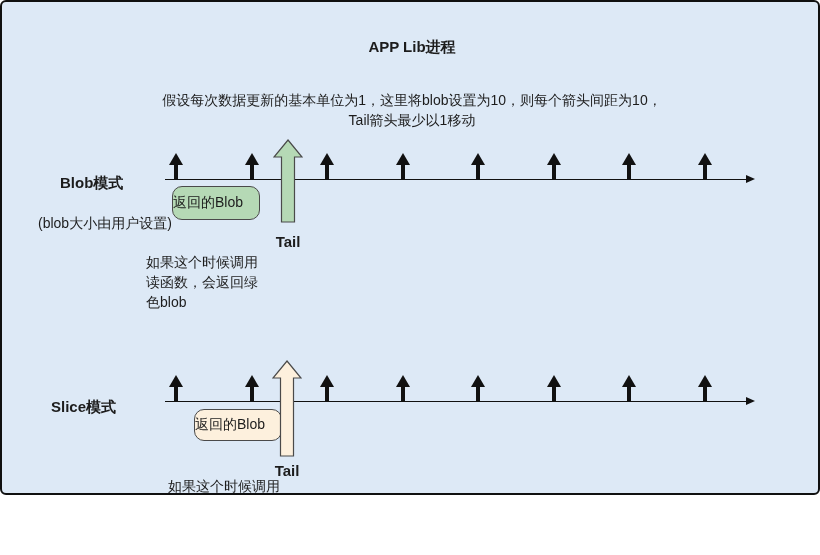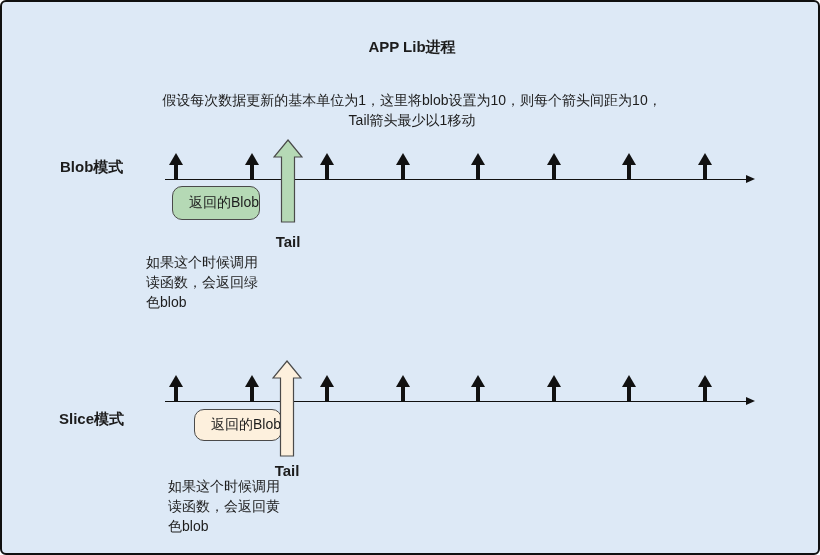--- a/index.html
+++ b/index.html
@@ -1,19 +1,19 @@
 <!DOCTYPE html>
 <html><head>
 <meta charset="utf-8">
 <style>
   html, body { margin: 0; padding: 0; background: #ffffff; }
   * { box-sizing: border-box; }
   .canvas {
     position: relative;
-    width: 820px; height: 555px;
+    width: 820px; height: 495px;
     background: #dde9f6;
     border: 2px solid #101010;
     border-radius: 6px;
     overflow: hidden;
     font-family: "Liberation Sans", "DejaVu Sans", sans-serif;
     color: #1c1c1c;
   }
   .title {
     position: absolute; left: 0; top: 36px; width: 820px;
     text-align: center; font-size: 15px; font-weight: bold;
@@ -33,21 +33,21 @@
   .ticks { position: absolute; left: 167px; width: 590px; height: 26px; }
   .tick-arrow { position: absolute; top: 0; width: 14px; height: 26px; }
   .tick-head {
     width: 0; height: 0; margin: 0 auto;
     border-left: 7px solid transparent; border-right: 7px solid transparent;
     border-bottom: 12px solid #111;
   }
   .tick-shaft { width: 4px; height: 14px; margin: 0 auto; background: #111; }
   .blob-box {
     position: absolute; border: 1.5px solid #4a4a4a; border-radius: 10px;
-    display: flex; align-items: center; justify-content: flex-end;
+    display: flex; align-items: center; justify-content: flex-start;
     font-size: 14px;
   }
   .big-arrow { position: absolute; }
   .tail-label { position: absolute; width: 44px; text-align: center; font-size: 15px; font-weight: bold; }
   .note {
     position: absolute; width: 144px; 
     font-size: 14px; line-height: 20px; white-space: pre-line;
   }
 </style>
 </head>
@@ -55,21 +55,22 @@
 
 <div class="canvas" style="background: rgb(221, 233, 246);">
 
   <div class="title">APP Lib进程</div>
 
   <div class="subtitle">
     <div>假设每次数据更新的基本单位为1，这里将blob设置为10，则每个箭头间距为10，</div>
     <div>Tail箭头最少以1移动</div>
   </div>
 
-  <div class="row-label" style="left:58px; top:156px;">Blob模式</div>
+  <div class="row-label" style="left:58px; top:172px;">Blob模式</div>
+  <div class="row-sublabel" style="left:36px; top:213px;">(blob大小由用户设置)</div>
 
   <div class="timeline" style="top:172.5px;">
     <div class="tl-line"></div>
     <div class="tl-head"></div>
   </div>
   <div class="ticks" style="top:151px;">
       <div class="tick-arrow" style="left: 0px;">
         <div class="tick-head"></div>
         <div class="tick-shaft"></div>
       </div>
@@ -110,21 +111,21 @@
   <svg class="big-arrow" style="left:271px; top:137px;" width="30" height="84" viewBox="0 0 30 84">
     <polygon points="15,1 29,18 21.5,18 21.5,83 8.5,83 8.5,18 1,18" stroke="#4a4a4a" stroke-width="1.2" fill="#b5d9b5"></polygon>
   </svg>
 
   <div class="tail-label" style="left:264px; top:231px;">Tail</div>
 
   <div class="note" style="left:144px; top:250px;">如果这个时候调用
 读函数，会返回绿
 色blob</div>
 
-  <div class="row-label" style="left:57px; top:396px;margin-top:12px;">Slice模式</div>
+  <div class="row-label" style="left:49px; top:396px;">Slice模式</div>
 
   <div class="timeline" style="top:394.5px;">
     <div class="tl-line"></div>
     <div class="tl-head"></div>
   </div>
   <div class="ticks" style="top:373px;">
       <div class="tick-arrow" style="left: 0px;">
         <div class="tick-head"></div>
         <div class="tick-shaft"></div>
       </div>

